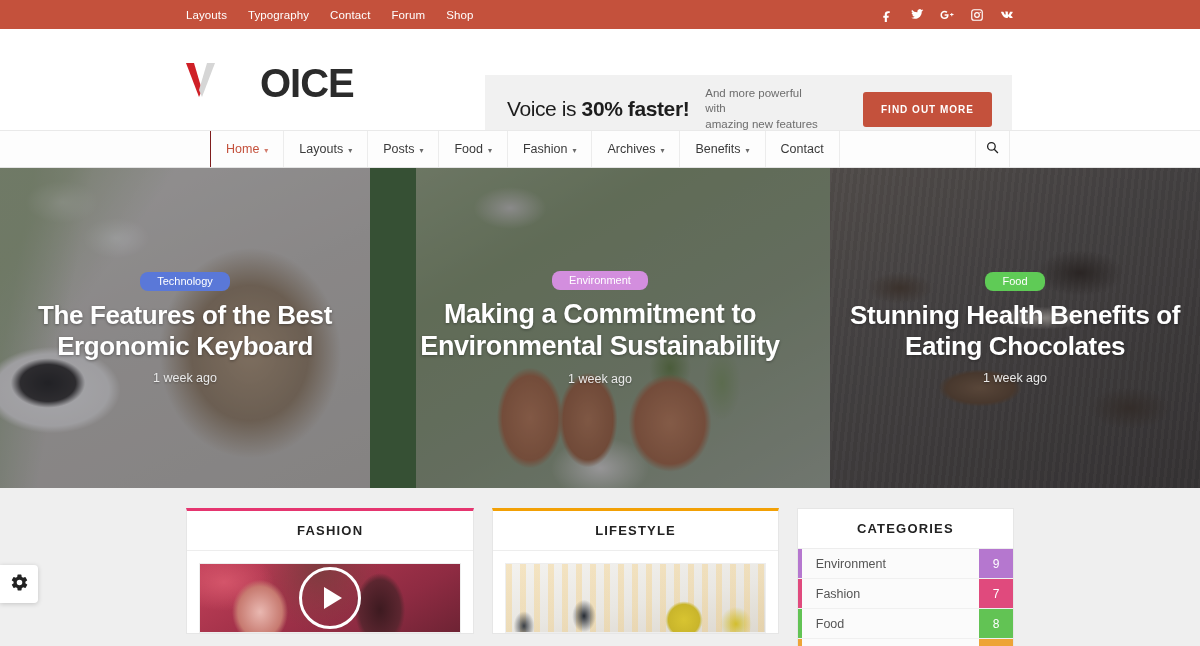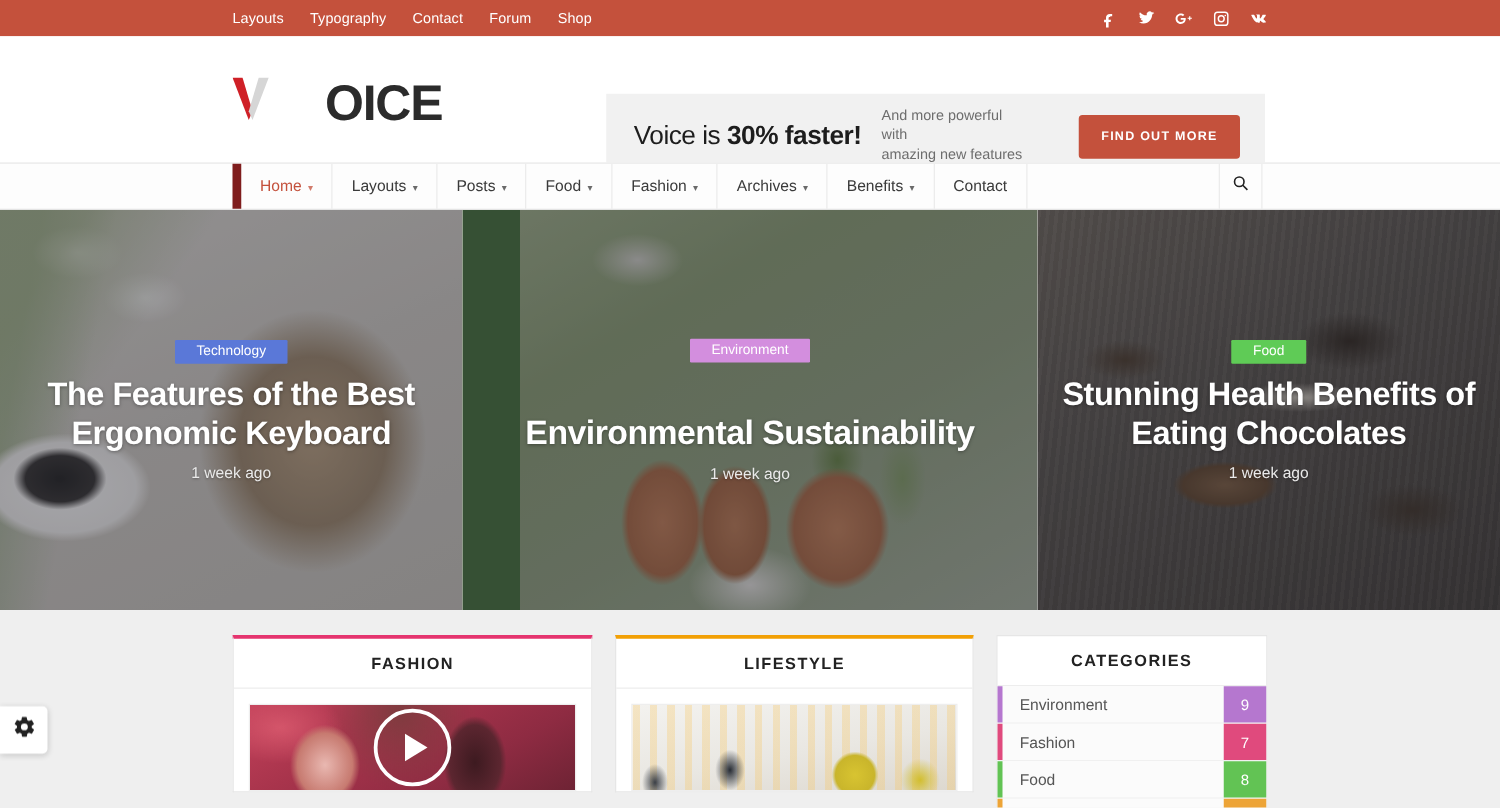--- a/index.html
+++ b/index.html
@@ -114,21 +114,21 @@
     display:flex;
     align-items:center;
     gap:5px;
     padding:0 15px;
     font-size:12.5px;
     color:#3a3a3a;
     border-right:1px solid #ececec;
     cursor:pointer;
     white-space:nowrap;
   }
-  .mainnav .item:first-child { border-left:7px solid #7f1d1d; }
+  .mainnav .item:first-child { border-left:1px solid #7f1d1d;margin-left:24px; }
   .mainnav .item.active { color:#c4513c; }
   .caret { font-size:8px; opacity:.75; position:relative; top:1px; }
   .nav-spacer { flex:1; border-right:1px solid #ececec; }
   .nav-search {
     width:34px;
     display:flex; align-items:center; justify-content:center;
     border-right:1px solid #ececec;
     cursor:pointer;
   }
   .nav-tail { flex:0 0 190px; }
@@ -147,21 +147,21 @@
   .slide.s2 { width:460px; }
   .slide.s3 { width:370px; }
   .slide .bg { position:absolute; inset:0; }
   .slide .shade { position:absolute; inset:0; background:rgba(42,42,52,.42); }
   .slide .body { position:relative; text-align:center; padding:0 12px; width:100%; }
   .badge {
     display:inline-block;
     font-size:11px;
     color:#fff;
     padding:3px 17px 4px;
-    border-radius:1px;
+    border-radius:8px;
     margin-bottom:9px;
     line-height:1.1;
   }
   .slide h2 {
     color:#fff;
     font-size:26px;
     font-weight:700;
     line-height:1.18;
     letter-spacing:-.4px;
     text-shadow:0 1px 3px rgba(0,0,0,.35);
@@ -448,21 +448,21 @@
       <div class="meta">1 week ago</div>
     </div>
   </div>
 
   <div class="slide s2">
     <div class="bg bg-plants"></div>
     <div class="shade"></div>
     <div class="body">
       <span class="badge" style="background:#d38ede">Environment</span>
       <h2>
-        <br>
+        <span>Making a Commitment to</span><br>
         <span>Environmental Sustainability</span>
       </h2>
       <div class="meta">1 week ago</div>
     </div>
   </div>
 
   <div class="slide s3">
     <div class="bg bg-choco"></div>
     <div class="shade"></div>
     <div class="body">

